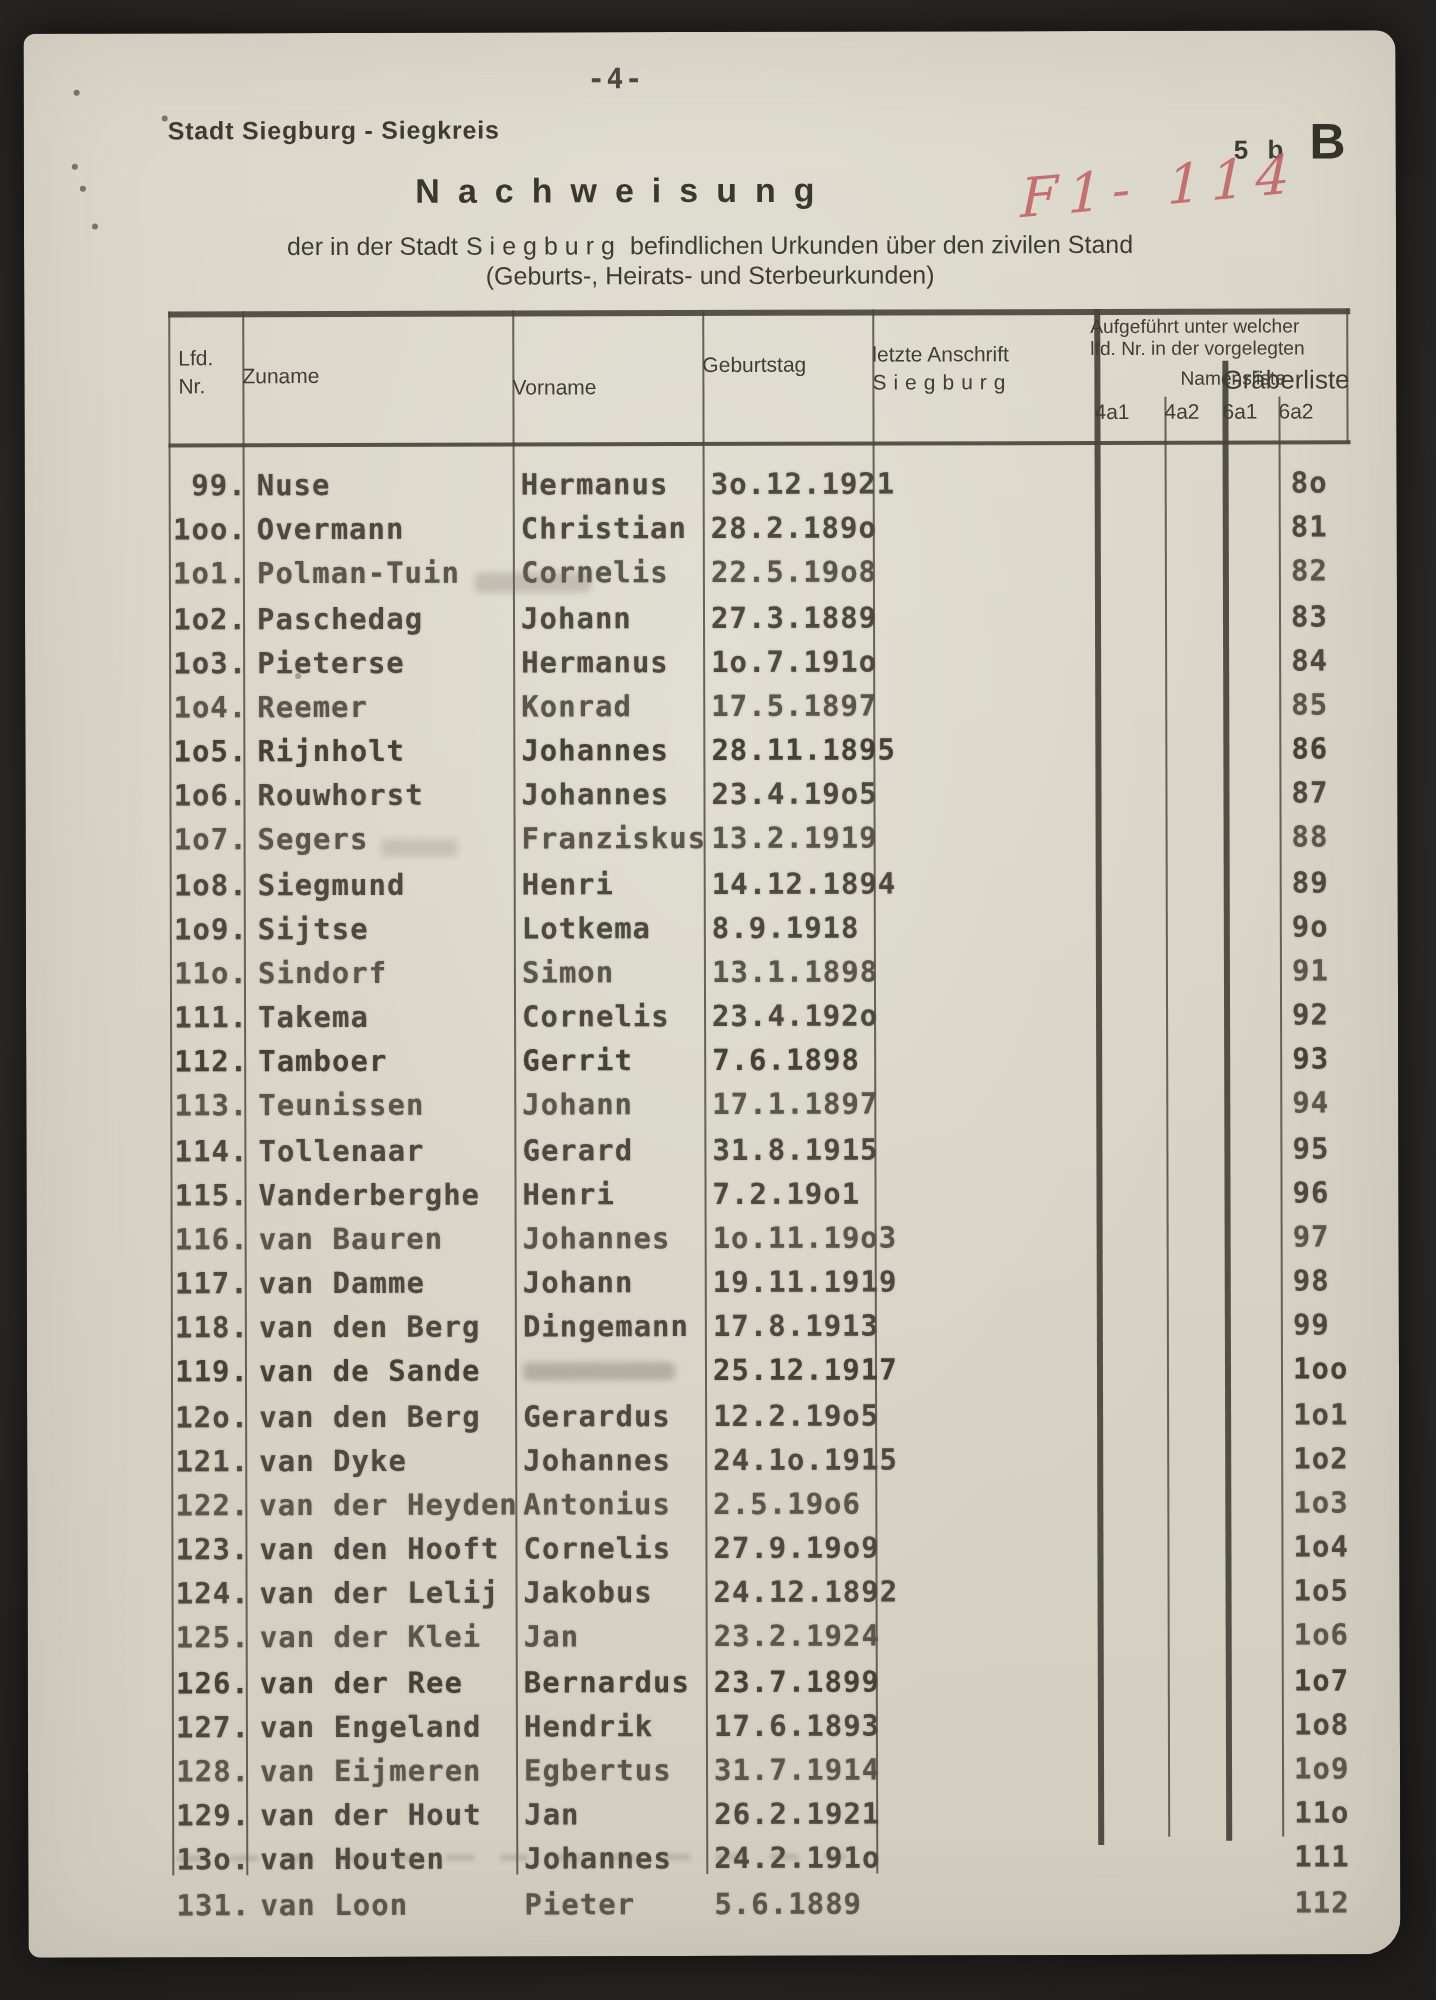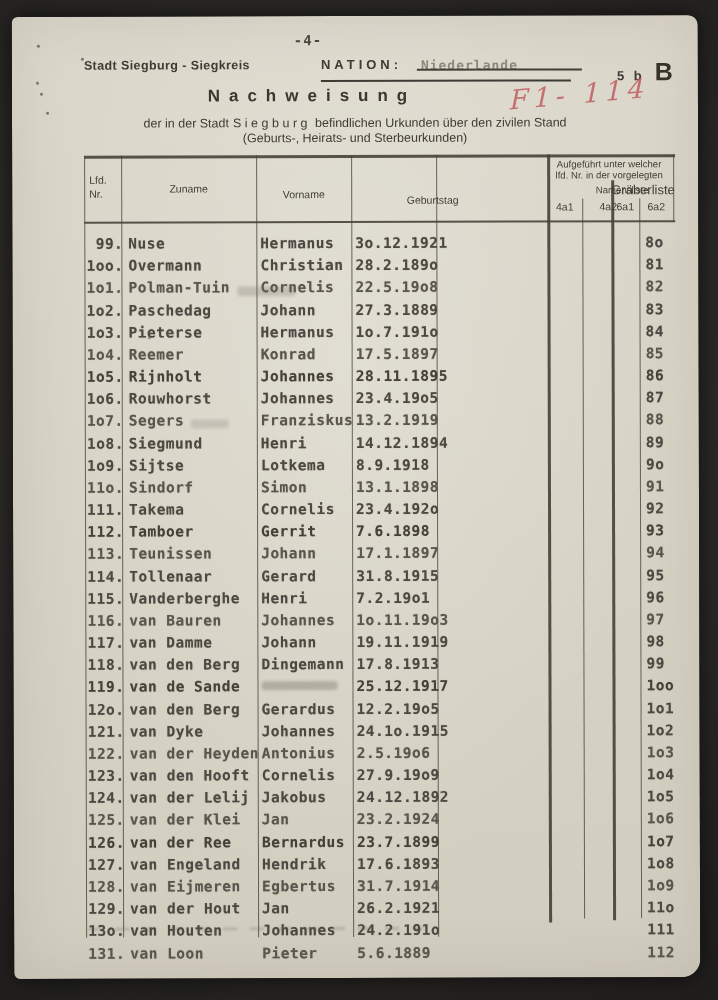--- a/index.html
+++ b/index.html
@@ -47,25 +47,25 @@
   .v-lfd{left:37px;top:0;height:782px;}
   .v-zuname{left:172px;top:0;height:782px;}
   .v-vorname{left:267px;top:0;height:782px;}
   .v-geb{left:352px;top:0;height:782px;}
   .v-anschrift{left:463px;top:0;height:768px;}
   .v-4a{left:498px;top:44px;height:720px;}
   .v-listen{left:527px;top:26px;height:740px;}
   .v-6a{left:555px;top:44px;height:720px;}
   .v-right{left:589px;top:0;height:67px;}
 
-  .th{position:absolute;font-size:10.5px;color:#403d36;text-align:center;line-height:12px;}
+  .th{position:absolute;font-size:10.5px;color:#403d36;line-height:12px;}
   .th-lfd{left:5px;top:17px;text-align:left;line-height:14px;}
   .th-zuname{left:37px;top:27px;width:135px;}
   .th-vorname{left:172px;top:33px;width:95px;}
-  .th-geb{left:267px;top:39px;width:103px;margin-left:30px;}
+  .th-geb{left:267px;top:22px;width:103px;}
   .th-anschrift{left:352px;top:17px;width:111px;}
   .th-anschrift .l2{letter-spacing:3.5px;display:block;margin-top:2px;}
   .th-aufg{left:461px;top:4px;width:128px;font-size:9.6px;line-height:11px;}
   .th-namen{left:463px;top:30px;width:64px;font-size:9.6px;padding-left:43px;}
   .th-graeber{left:527px;top:30px;width:62px;font-size:13px;}
   .th-4a1{left:463px;top:46px;width:35px;}
   .th-4a2{left:498px;top:46px;width:52px;}
   .th-6a1{left:527px;top:46px;width:28px;}
   .th-6a2{left:555px;top:46px;width:34px;}
 
@@ -96,25 +96,20 @@
 </head>
 <body>
 
 <div class="stage">
   <div class="paper">
 
     <div class="pageno">-4-</div>
 
     <div class="office print">Stadt Siegburg - Siegkreis</div>
 
-    <div class="nation">
-      <span class="nation-label print">NATION:</span>
-      <span class="nation-value">Niederlande</span>
-      <span class="nation-strike"></span>
-    </div>
 
     <div class="refmark">
       <span class="ref-small print">5 b</span><span class="ref-big print">B</span>
     </div>
 
     <div class="doctitle">Nachweisung</div>
 
     <div class="handwriting">F1- 114</div>
 
     <div class="sub1">
@@ -137,20 +132,24 @@
       <div class="vline v-6a"></div>
       <div class="vline v-right"></div>
 
       <div class="th th-lfd">
         <span>Lfd.</span><br>
         <span>Nr.</span>
       </div>
       <div class="th th-zuname">Zuname</div>
       <div class="th th-vorname">Vorname</div>
       <div class="th th-geb">Geburtstag</div>
+      <div class="th th-anschrift">
+        <span>letzte Anschrift</span>
+        <span class="l2">Siegburg</span>
+      </div>
       <div class="th th-aufg">
         <span>Aufgeführt unter welcher</span><br>
         <span>lfd. Nr. in der vorgelegten</span>
       </div>
       <div class="th th-namen">Namensliste</div>
       <div class="th th-graeber">Gräberliste</div>
       <div class="th th-4a1">4a1</div>
       <div class="th th-4a2">4a2</div>
       <div class="th th-6a1">6a1</div>
       <div class="th th-6a2">6a2</div>

